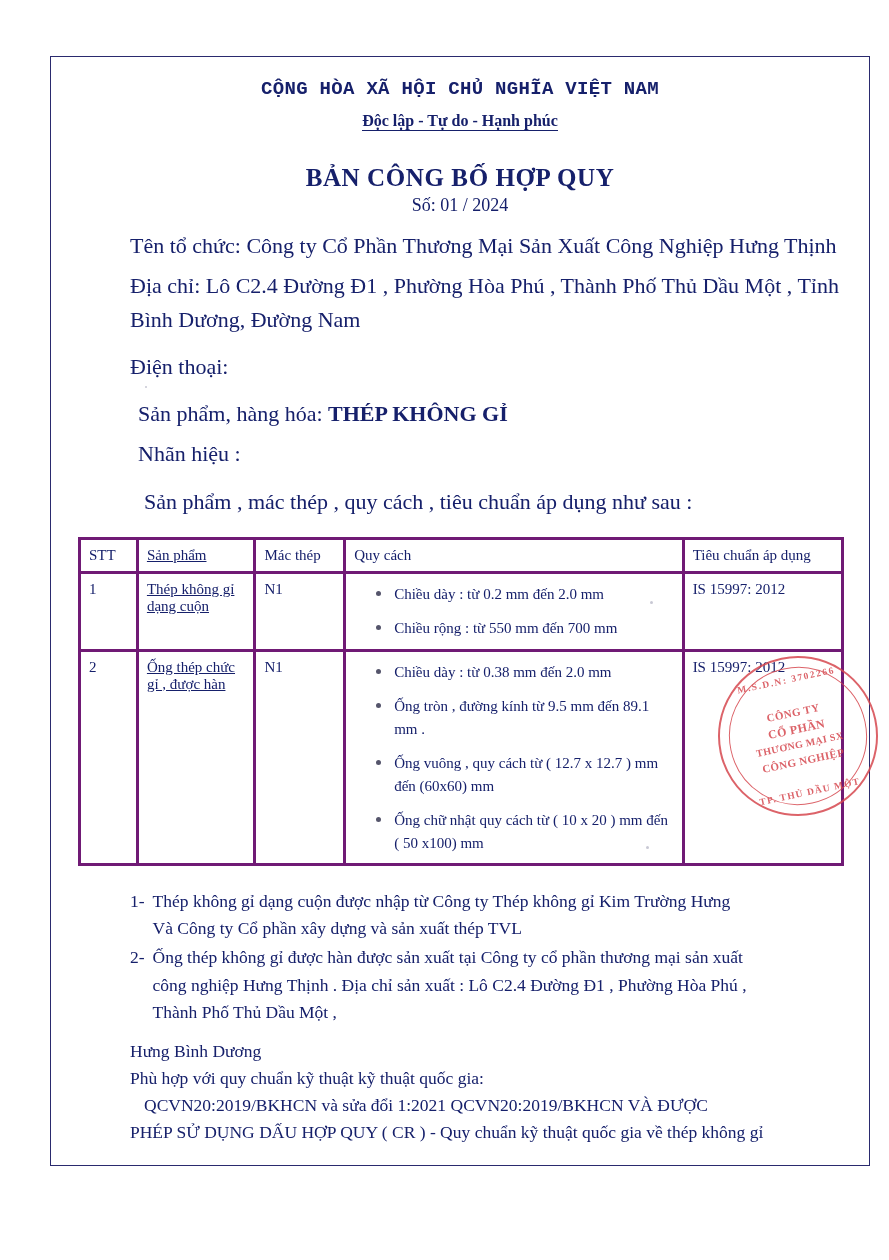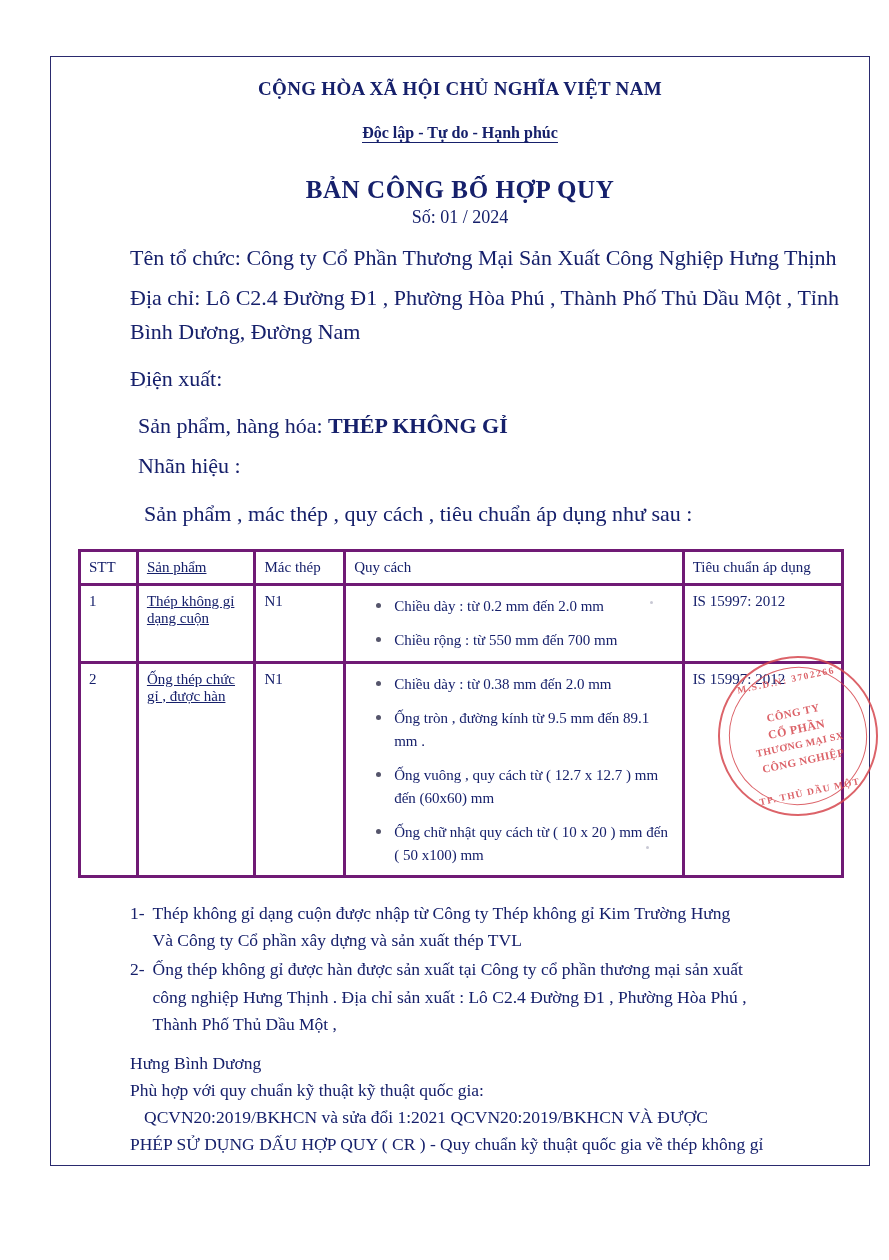--- a/index.html
+++ b/index.html
@@ -28,25 +28,26 @@
     width: 820px;
     height: 1110px;
     padding: 10px 28px 0 28px;
   }
   .center { text-align: center; }
   .nation {
     font-weight: bold;
     font-size: 19px;
     letter-spacing: 0.3px;
     margin-top: 12px;
+    font-family: Liberation Mono, monospace;
   }
   .motto {
     font-weight: bold;
     font-size: 16px;
-    margin-top: 24px;
+    margin-top: 12px;
   }
   .motto span {
     border-bottom: 1.3px solid #16206b;
     padding-bottom: 1px;
   }
   .title {
     font-weight: bold;
     font-size: 25px;
     letter-spacing: 0.6px;
     margin-top: 34px;
@@ -195,21 +196,21 @@
 <div class="doc">
 
   <div class="center nation">CỘNG HÒA XÃ HỘI CHỦ NGHĨA VIỆT NAM</div>
   <div class="center motto"><span>Độc lập - Tự do - Hạnh phúc</span></div>
 
   <div class="center title">BẢN CÔNG BỐ HỢP QUY</div>
   <div class="center subno">Số: 01 / 2024</div>
 
   <div class="para">Tên tổ chức: Công ty Cổ Phần Thương Mại Sản Xuất Công Nghiệp Hưng Thịnh</div>
   <div class="para tight">Địa chỉ: Lô C2.4 Đường Đ1 , Phường Hòa Phú , Thành Phố Thủ Dầu Một , Tỉnh Bình Dương, Đường Nam</div>
-  <div class="para">Điện xuất:</div>
+  <div class="para">Điện thoại:</div>
 
   <div class="para indent2">
     <span>Sản phẩm, hàng hóa: </span><b>THÉP KHÔNG GỈ</b>
   </div>
   <div class="para tight indent2">Nhãn hiệu :</div>
   <div class="para indent3">Sản phẩm , mác thép , quy cách , tiêu chuẩn áp dụng như sau :</div>
 
   <table class="spec">
     <thead>
       <tr>

